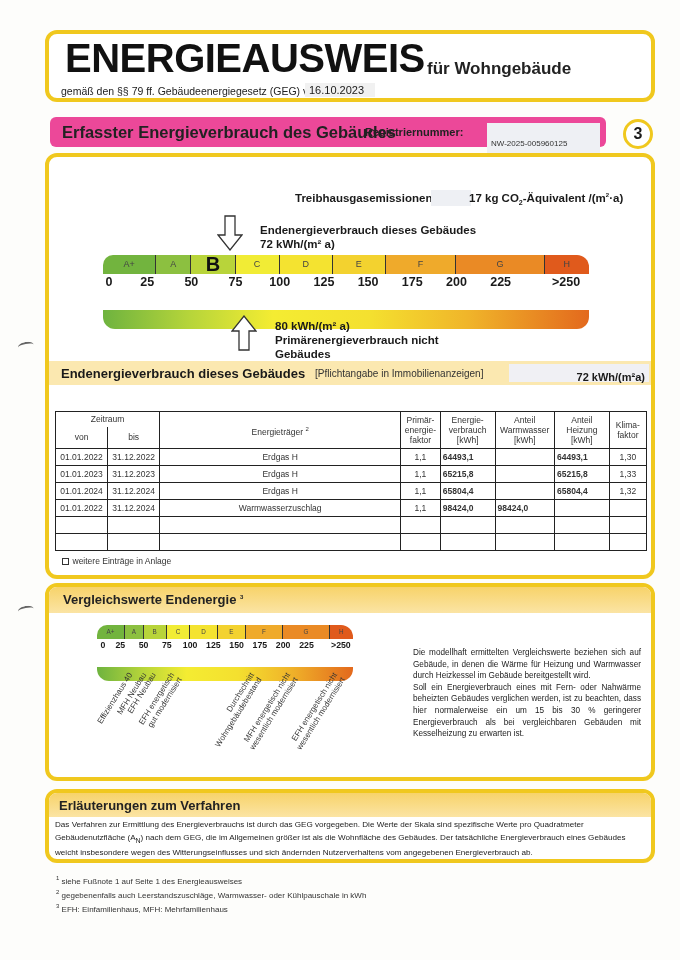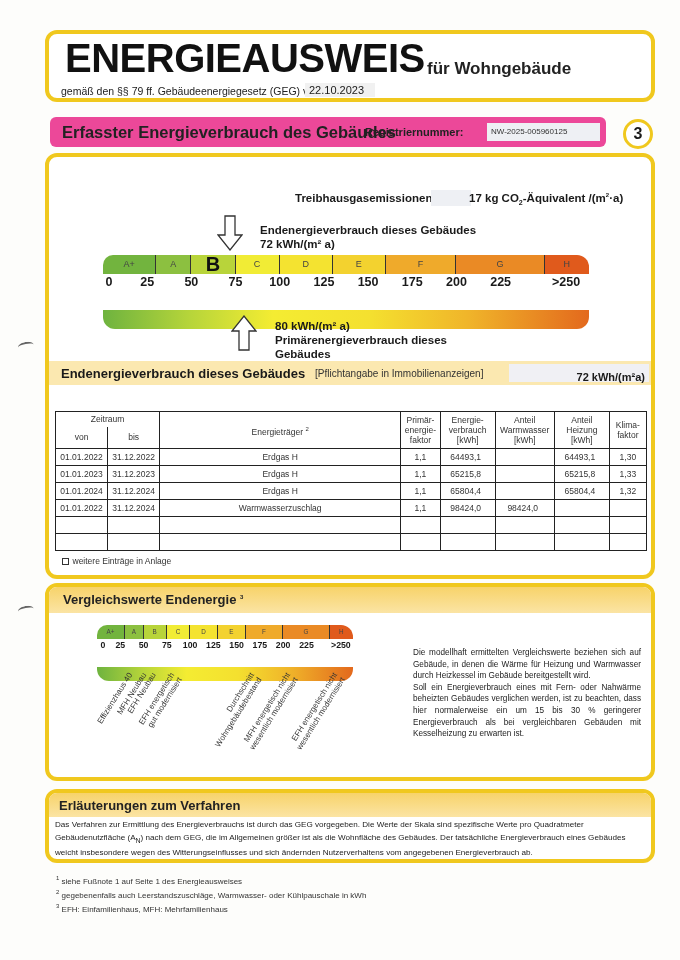--- a/index.html
+++ b/index.html
@@ -12,21 +12,21 @@
   .header-box { position: absolute; left: 45px; top: 30px; width: 610px; height: 72px; border: 4px solid #f0c81e; border-radius: 12px; background: #fff; }
   .header-title { position: absolute; left: 16px; top: 2px; font-size: 40px; font-weight: bold; letter-spacing: -0.5px; color: #111; }
   .header-sub { position: absolute; left: 378px; top: 25px; font-size: 17px; font-weight: bold; color: #222; }
   .header-law { position: absolute; left: 12px; top: 51px; font-size: 10.5px; color: #222; }
   .header-date { position: absolute; left: 256px; top: 49px; font-size: 11px; padding: 1px 4px; background: #f1f1f1; width: 70px; }
 
   
   .sec3 { position: absolute; left: 50px; top: 117px; width: 556px; height: 30px; background: #ec4899; border-radius: 6px; }
   .sec3-title { position: absolute; left: 12px; top: 6px; font-size: 16.5px; font-weight: bold; color: #222; }
   .reg-label { position: absolute; left: 315px; top: 9px; font-size: 11px; font-weight: bold; color: #222; }
-  .reg-value { position: absolute; left: 437px; top: 6px; width: 113px; height: 18px; background: #eef0f4; font-size: 8px; padding: 4px 4px; color: #333; }
+  .reg-value { position: absolute; left: 437px; top: 6px; width: 113px; height: 18px; background: #eef0f4; font-size: 8px; padding: 16px 4px; color: #333; }
   .page-num { position: absolute; left: 623px; top: 119px; width: 30px; height: 30px; border: 3px solid #f0c81e; border-radius: 50%; background: #fff; font-weight: bold; font-size: 16px; text-align: center; line-height: 24px; }
 
   
   .box { position: absolute; border: 4px solid #f0c81e; border-radius: 12px; background: #fff; overflow: hidden; }
   .box-head { background: linear-gradient(#f7d36a, #fbe4a4); font-weight: bold; color: #222; }
 
   
   .ev-box { left: 45px; top: 153px; width: 610px; height: 426px; }
   .ev-head { height: 30px; padding: 6px 14px; font-size: 16px; }
   .thg-label { position: absolute; left: 246px; top: 35px; font-size: 11.5px; font-weight: bold; }
@@ -51,21 +51,21 @@
   .pflicht-sub { position: absolute; left: 266px; top: 7px; font-size: 10px; color: #333; }
   .pflicht-field { position: absolute; left: 460px; top: 3px; width: 140px; height: 18px; background: #f0f0f4; text-align: right; }
   .pflicht-value { position: absolute; right: 4px; top: 7px; font-size: 11px; font-weight: bold; }
 
   .verb-head { position: absolute; left: 0; top: 230px; width: 602px; height: 24px; padding: 2px 12px; font-size: 16px; }
 
   table.cons { position: absolute; left: 6px; top: 254px; width: 592px; border-collapse: collapse; font-size: 8.5px; color: #333; }
   table.cons th, table.cons td { border: 1px solid #222; text-align: center; font-weight: normal; padding: 0 2px; }
   table.cons th { height: 15px; line-height: 10px; }
   table.cons td { height: 17px; }
-  table.cons td.num { text-align: center; padding-right: 6px; }
+  table.cons td.num { text-align: left; padding-right: 6px; font-weight: bold; }
   table.cons tr.foot td { border: none; text-align: left; padding-left: 6px; height: 20px; border-top: 1px solid #222; }
   .chk { display: inline-block; width: 7px; height: 7px; border: 1px solid #333; margin-right: 4px; vertical-align: -1px; }
 
   
   .vg-box { left: 45px; top: 583px; width: 610px; height: 198px; }
   .vg-head { height: 26px; padding: 5px 14px; font-size: 13px; }
   .vg-text { position: absolute; left: 364px; top: 60px; width: 228px; font-size: 8.2px; line-height: 11.6px; text-align: justify; color: #222; }
   .rot-label { position: absolute; font-size: 8px; color: #333; line-height: 9px; transform-origin: right top; transform: rotate(-58deg); white-space: nowrap; text-align: right; }
 
   
@@ -80,21 +80,21 @@
 </head>
 <body>
 
 <div class="punch" style="top:342px"></div>
 <div class="punch" style="top:606px"></div>
 
 <div class="header-box">
   <div class="header-title">ENERGIEAUSWEIS</div>
   <div class="header-sub">für Wohngebäude</div>
   <div class="header-law"><span>gemäß den §§ 79 ff. Gebäudeenergiegesetz (GEG) vom</span> <sup>1</sup></div>
-  <div class="header-date">22.10.2023</div>
+  <div class="header-date">16.10.2023</div>
 </div>
 
 <div class="sec3">
   <div class="sec3-title">Erfasster Energieverbrauch des Gebäudes</div>
   <div class="reg-label">Registriernummer:</div>
   <div class="reg-value">NW-2025-005960125</div>
 </div>
 <div class="page-num">3</div>
 
 <div class="box ev-box">
@@ -137,21 +137,21 @@
         <span class="tick" style="left: 463.025px; font-size: 12.5px;">&gt;250</span>
       </div>
     <div class="scale-bottom" id="main-scale-bottom" style="width: 486px; height: 19px; top: 55px;"></div>
   </div>
 
   <svg class="arrow" id="arrow-up" width="26" height="36" viewBox="0 0 26 36" style="left: 182.382px; top: 158px;">
     <path d="M8 35 H18 V16 H25 L13 1 L1 16 H8 Z" fill="#fff" stroke="#333" stroke-width="1.3"></path>
   </svg>
   <div class="prim-label">
     <div>80 kWh/(m² a)</div>
-    <div>Primärenergieverbrauch dieses</div>
+    <div>Primärenergieverbrauch nicht</div>
     <div>Gebäudes</div>
   </div>
 
   <div class="pflicht">
     <div class="pflicht-label">Endenergieverbrauch dieses Gebäudes</div>
     <div class="pflicht-sub">[Pflichtangabe in Immobilienanzeigen]</div>
     <div class="pflicht-field">
       <div class="pflicht-value">72 kWh/(m²a)</div>
     </div>
   </div>

